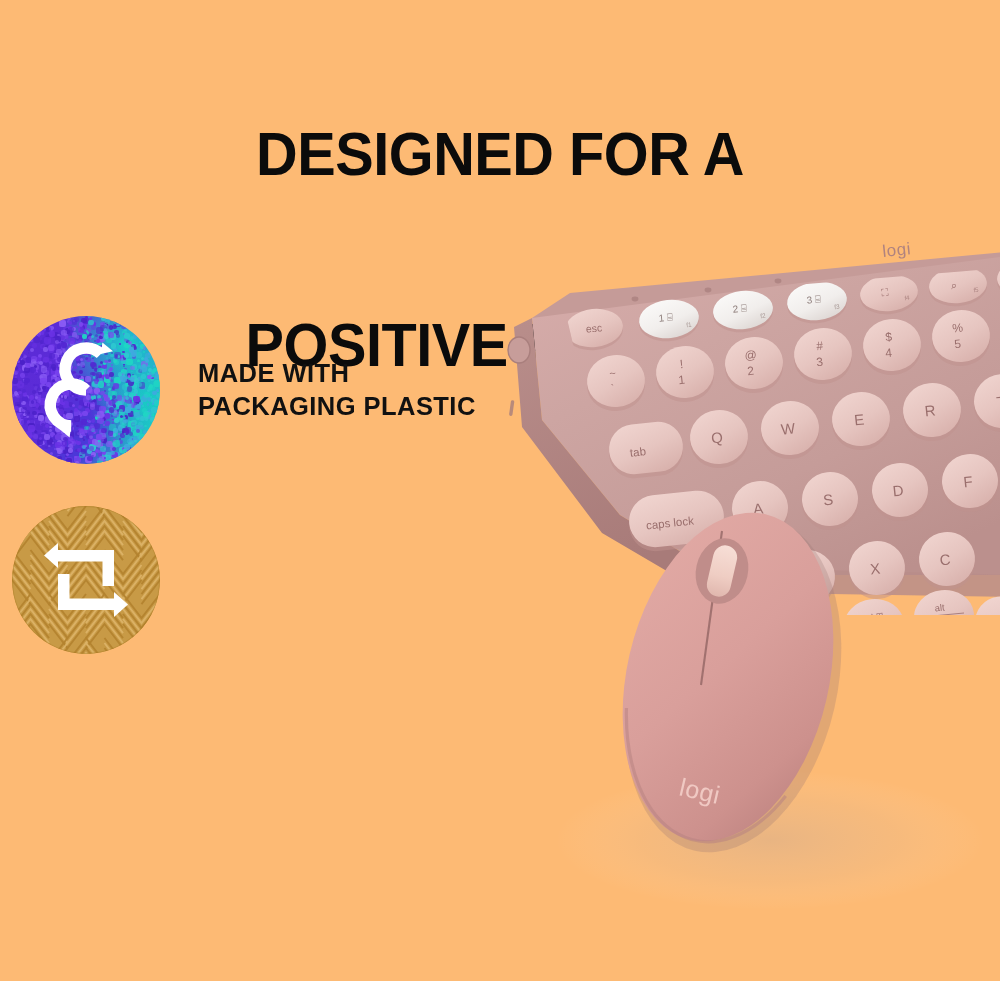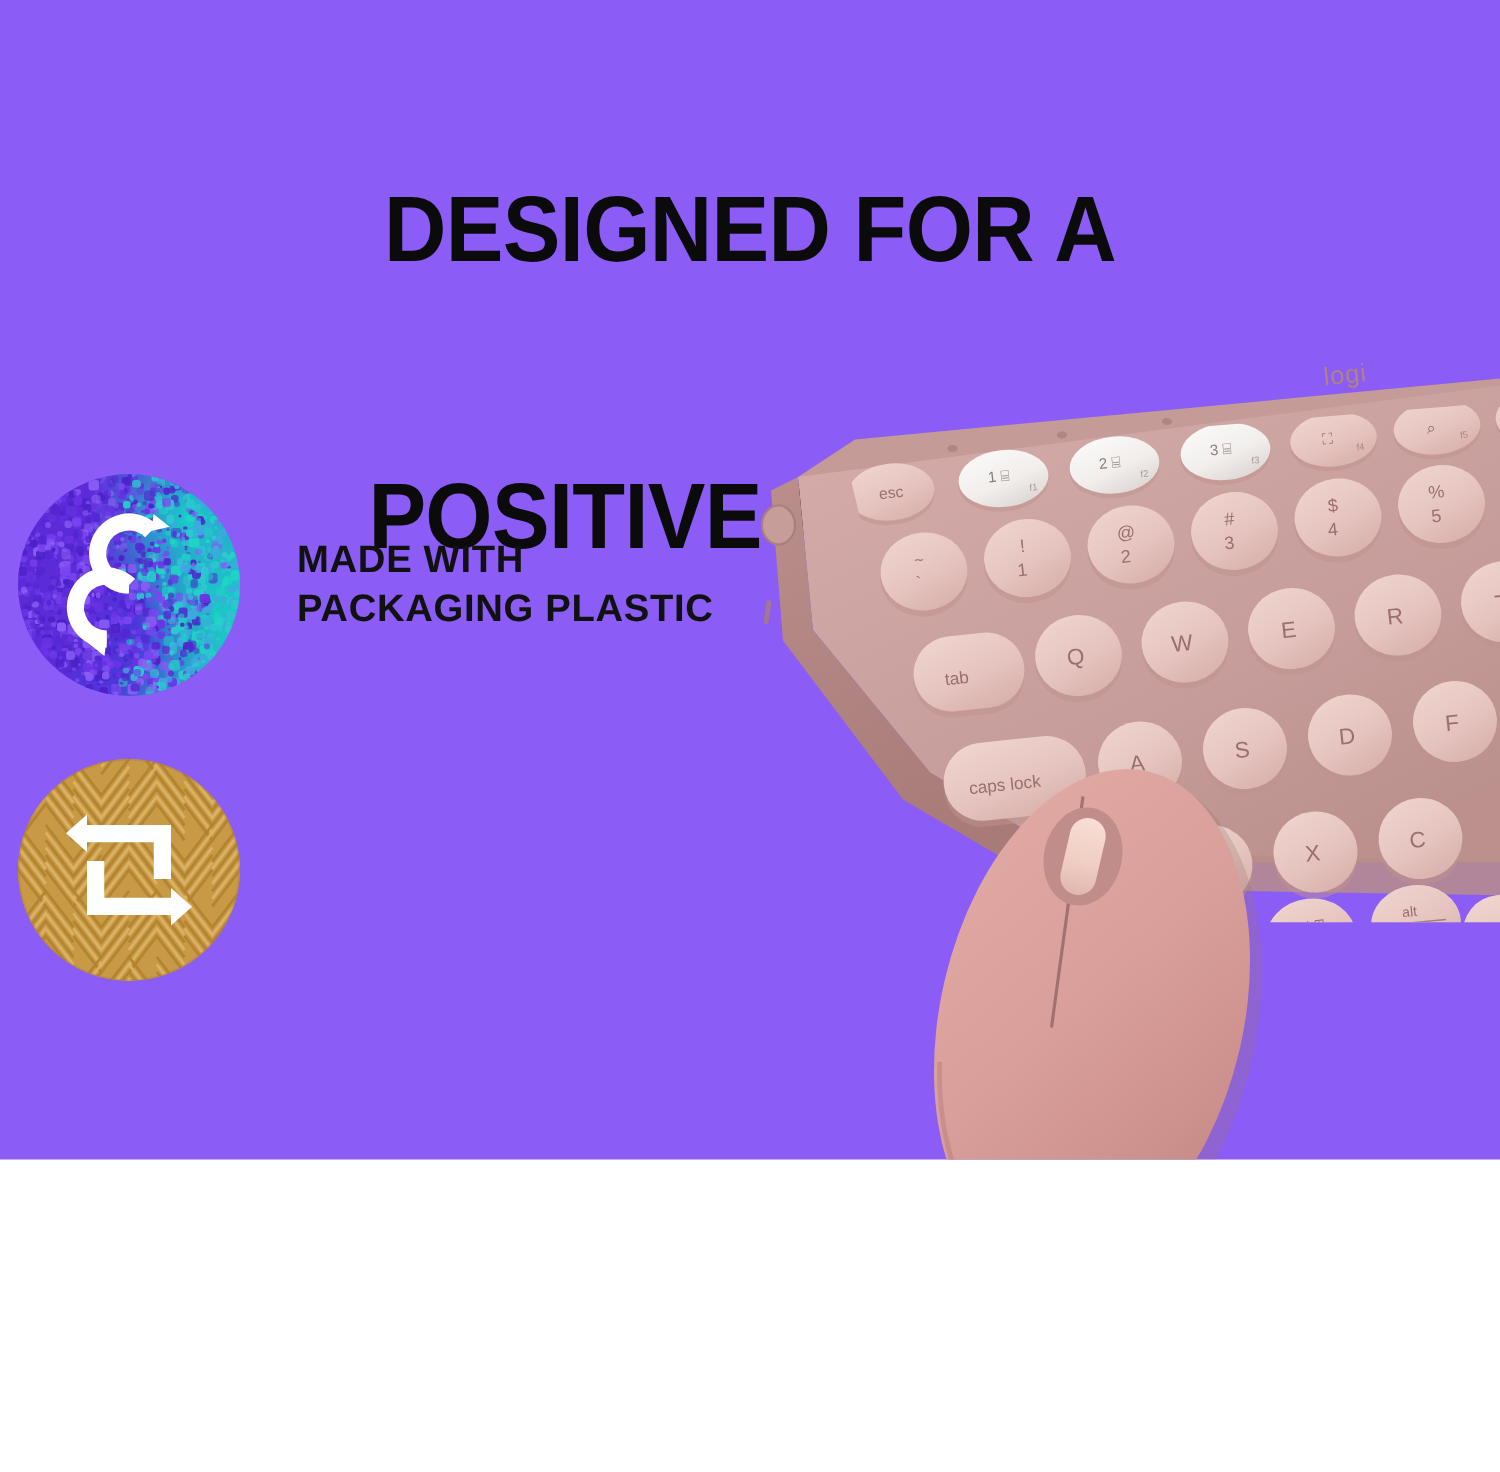--- a/index.html
+++ b/index.html
@@ -2,21 +2,21 @@
 <html><head>
 <meta charset="utf-8">
 <title>Designed for a Positive Future</title>
 <style>
   html,body{margin:0;padding:0;background:#ffffff;}
   body{
     width:1000px;height:981px;position:relative;overflow:hidden;
     font-family:"Liberation Sans","DejaVu Sans",sans-serif;
     background:#ffffff;
   }
-  .stage{position:absolute;inset:0;width:1000px;height:773px;background:#8b5cf6;overflow:hidden;}
+  .stage{position:absolute;inset:0;width:1000px;height:981px;background:#fdba74;overflow:hidden;}
 
   
   .headline{
     position:absolute;left:0;top:-6px;width:1000px;text-align:center;
     font-weight:700;font-size:62px;line-height:1.03;letter-spacing:-0.5px;
     color:#0b0b0b;transform:scaleX(0.93);transform-origin:50% 0;
     white-space:pre;
   }
   .headline .l1,.headline .l2{display:block;}
 

